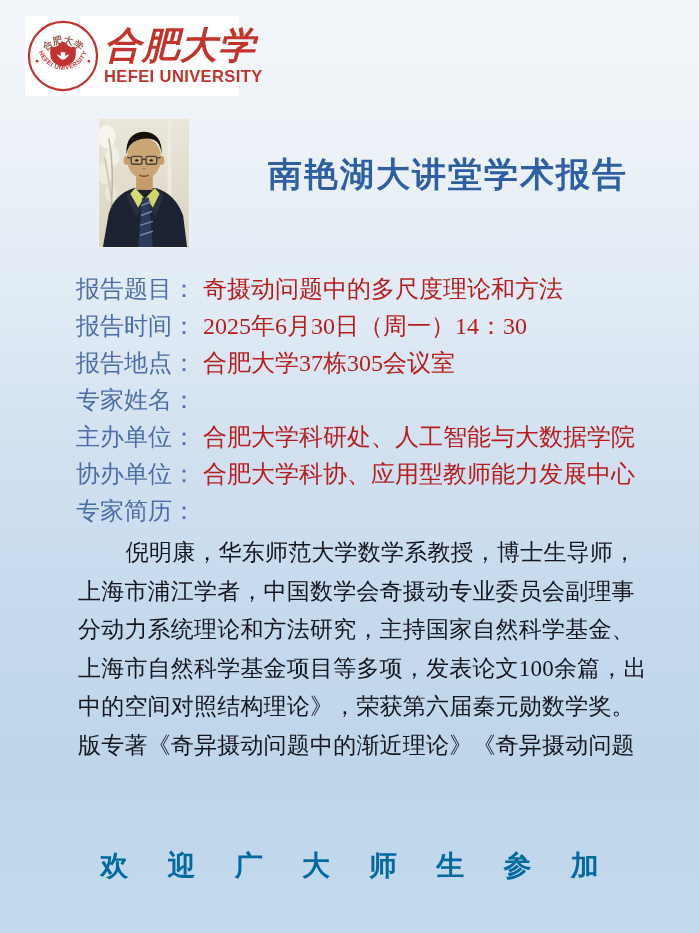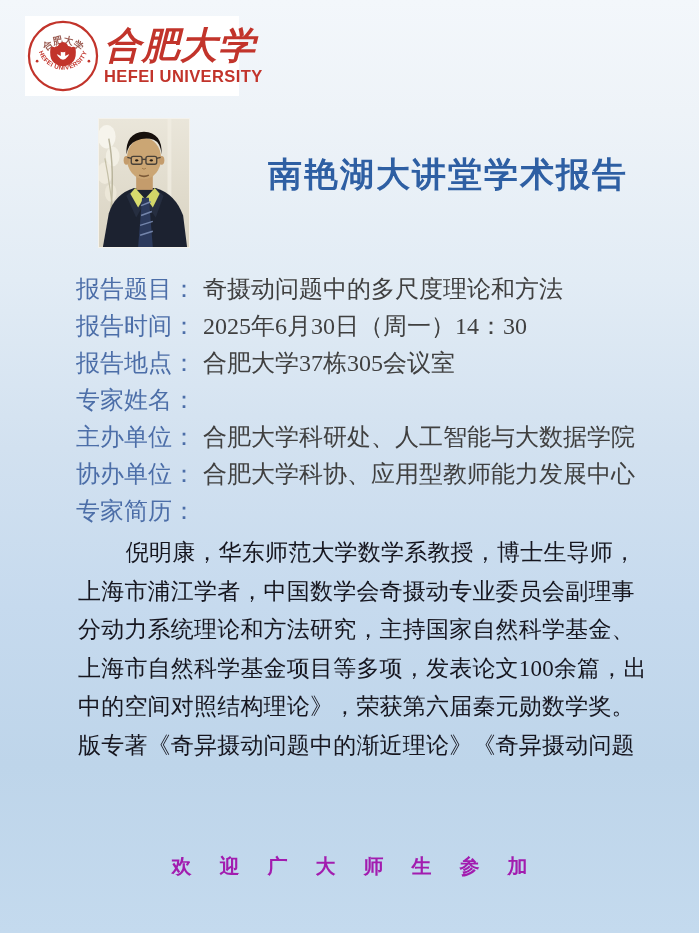--- a/index.html
+++ b/index.html
@@ -38,34 +38,34 @@
     position:absolute;left:236px;top:152px;width:424px;
     margin:0;text-align:center;
     font-size:34px;font-weight:600;letter-spacing:2px;
     color:#2e5fa3;white-space:nowrap;
   }
 
   
   .info{position:absolute;left:76px;top:271px;width:590px;}
   .info-row{display:flex;height:37px;line-height:37px;font-size:24px;white-space:nowrap;}
   .info-label{color:#4c6ea8;flex:0 0 auto;}
-  .info-value{color:#404040;margin-left:7px;}
+  .info-value{color:#b91c1c;margin-left:7px;}
 
   
   .bio{position:absolute;left:78px;top:534px;width:560px;}
   .bio-line{
     font-size:23px;line-height:38.6px;color:#16161f;
     white-space:nowrap;letter-spacing:0.2px;
   }
   .bio-line.indent{text-indent:2em;text-align:center;}
 
   
   .welcome-wrap{position:absolute;left:0;top:846px;width:699px;text-align:center;}
   .welcome{
-    display:inline-block;font-size:20px;line-height:40px;color:#a21caf;
+    display:inline-block;font-size:28px;line-height:40px;color:#0369a1;
     font-weight:600;letter-spacing:1.4em;padding-left:1.4em;white-space:nowrap;
   }
 </style>
 </head>
 <body>
 
 <div class="poster">
 
   <div class="logo-box">
     <svg class="seal" viewBox="0 0 100 100">

